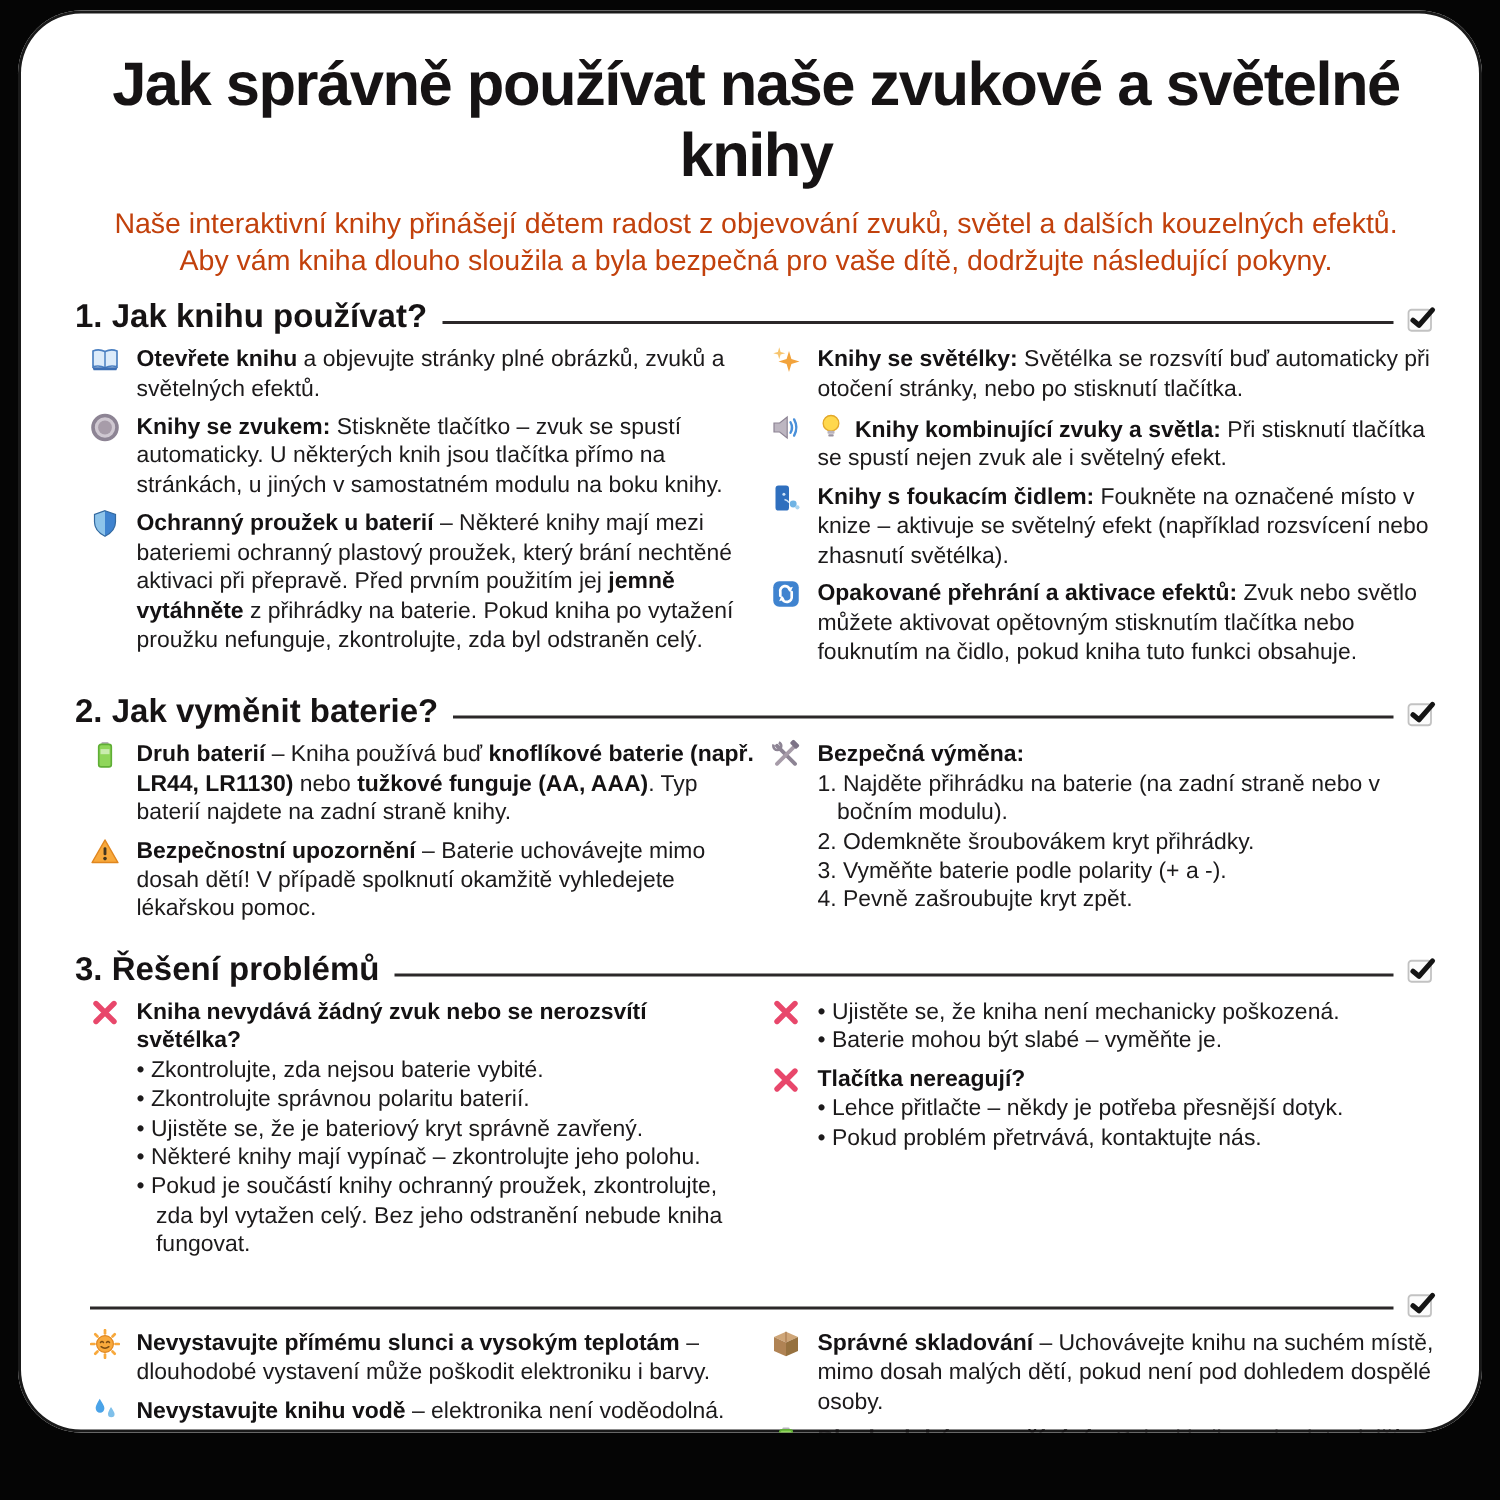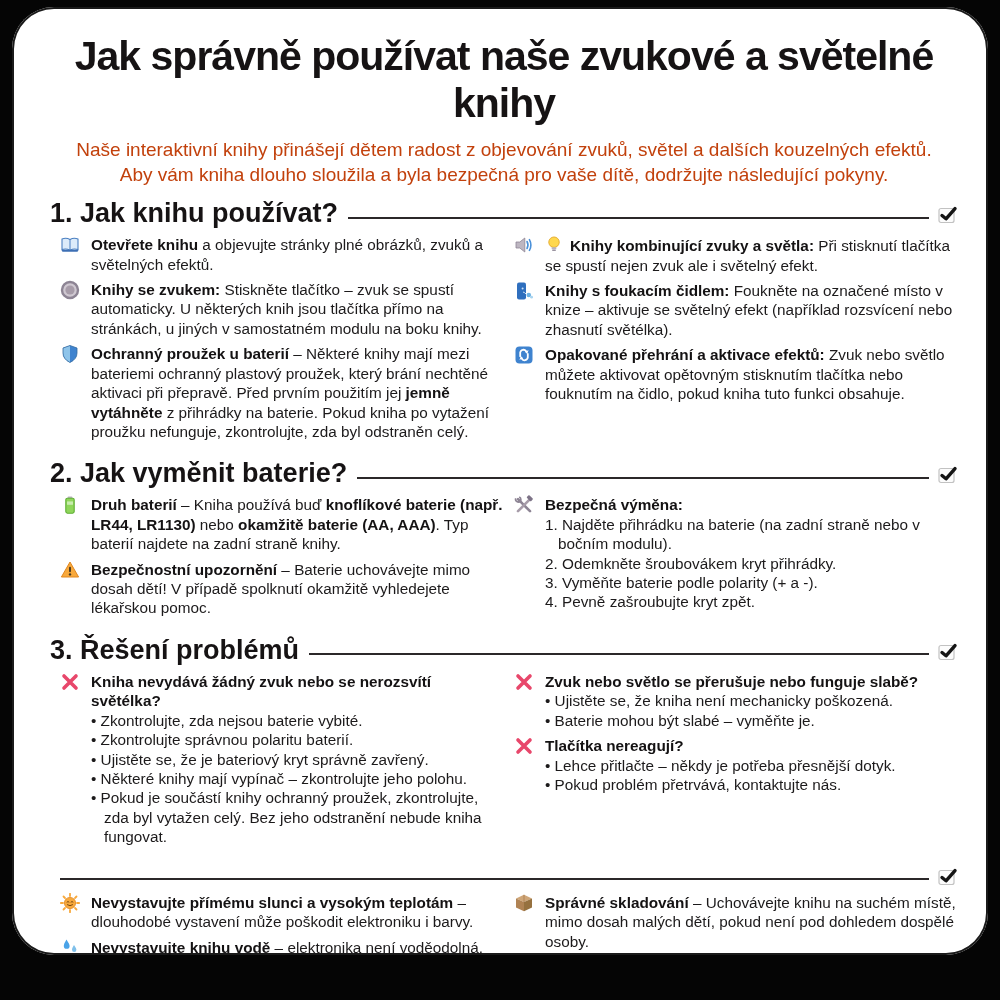--- a/index.html
+++ b/index.html
@@ -15,21 +15,21 @@
   }
   .page-title{
     text-align:center;font-size:41px;font-weight:bold;letter-spacing:-1px;
     margin:10px 0 10px 0;color:#161314;
   }
   .intro{
     text-align:center;font-size:19px;line-height:1.32;color:#c2410c;margin-bottom:4px;
   }
   .section{margin-top:11px;}
   .sec-head{display:flex;align-items:center;}
-  .sec-title{font-size:27px;font-weight:bold;white-space:nowrap;color:#161314;}
+  .sec-title{font-size:22px;font-weight:bold;white-space:nowrap;color:#161314;}
   .rule{flex:1;border-bottom:2.2px solid #2b2829;margin:8px 8px 0 10px;}
   .chk{width:21px;height:21px;flex:0 0 auto;margin-top:2px;}
   .chk svg{width:21px;height:21px;}
   .cols{display:grid;grid-template-columns:1fr 1fr;column-gap:0;margin-top:6px;}
   .item{display:flex;margin:0 0 6px 10px;}
   .item .icon{width:23px;height:20px;flex:0 0 aupx;flex:0 0 auto;margin-right:8px;margin-top:0px;}
   .item .icon svg{width:20px;height:20px;}
   .inline-icon{display:inline-block;width:20px;height:16px;vertical-align:-2px;margin-right:5px;}
   .inline-icon svg{width:18px;height:18px;}
   .item .body{flex:1;font-size:15.3px;line-height:1.27;}
@@ -77,20 +77,27 @@
                   <path d="M10 1.5 L17 4 V9 Q17 15 10 18.5 Q3 15 3 9 V4 Z" fill="#3f83cf"></path>
                   <path d="M10 1.5 L3 4 V9 Q3 15 10 18.5 Z" fill="#8ec4ea"></path>
                   <path d="M10 1.5 L17 4 V9 Q17 15 10 18.5 Q3 15 3 9 V4 Z" fill="none" stroke="#33699f" stroke-width="0.8"></path>
                 </svg></span>
               <div class="body"><b>Ochranný proužek u baterií</b><span> – Některé knihy mají mezi bateriemi ochranný plastový proužek, který brání nechtěné aktivaci při přepravě. Před prvním použitím jej </span><b>jemně vytáhněte</b><span> z přihrádky na baterie. Pokud kniha po vytažení proužku nefunguje, zkontrolujte, zda byl odstraněn celý.</span></div>
             </div>
           </div>
           <div class="col">
             <div class="item">
               <span class="icon"><svg viewBox="0 0 20 20">
+                  <path d="M12 4 L13.6 9.4 L19 11 L13.6 12.6 L12 18 L10.4 12.6 L5 11 L10.4 9.4 Z" fill="#f2a33c"></path>
+                  <path d="M5.5 1.5 L6.4 4.6 L9.5 5.5 L6.4 6.4 L5.5 9.5 L4.6 6.4 L1.5 5.5 L4.6 4.6 Z" fill="#f7c46c"></path>
+                </svg></span>
+              <div class="body"><b>Knihy se světélky:</b><span> Světélka se rozsvítí buď automaticky při otočení stránky, nebo po stisknutí tlačítka.</span></div>
+            </div>
+            <div class="item">
+              <span class="icon"><svg viewBox="0 0 20 20">
                   <path d="M2 7 H5.8 L10.8 3 V17 L5.8 13 H2 Z" fill="#bdb6c1" stroke="#8d8494" stroke-width="0.8"></path>
                   <path d="M13 6.5 Q15 10 13 13.5" fill="none" stroke="#4a90d9" stroke-width="1.6" stroke-linecap="round"></path>
                   <path d="M15.4 4.6 Q18.4 10 15.4 15.4" fill="none" stroke="#4a90d9" stroke-width="1.6" stroke-linecap="round"></path>
                 </svg></span>
               <div class="body"><span class="inline-icon"><svg viewBox="0 0 20 20">
                     <circle cx="10" cy="8" r="5.8" fill="#ffd84d" stroke="#e3a82a" stroke-width="1"></circle>
                     <rect x="7.4" y="13.6" width="5.2" height="2.2" rx="0.6" fill="#b9b3bd"></rect>
                     <rect x="8" y="16.2" width="4" height="1.6" rx="0.6" fill="#9a93a0"></rect>
                   </svg></span><b>Knihy kombinující zvuky a světla:</b><span> Při stisknutí tlačítka se spustí nejen zvuk ale i světelný efekt.</span></div>
             </div>
@@ -127,21 +134,21 @@
             </svg></span>
         </div>
         <div class="cols">
           <div class="col">
             <div class="item">
               <span class="icon"><svg viewBox="0 0 20 20">
                   <rect x="7.6" y="1.6" width="4.8" height="2.2" rx="0.8" fill="#b9b3bd"></rect>
                   <rect x="5.8" y="3.2" width="8.4" height="15" rx="1.6" fill="#8fd65a" stroke="#5fae35" stroke-width="1.1"></rect>
                   <rect x="7" y="6.4" width="6" height="3.4" fill="#c9ecae"></rect>
                 </svg></span>
-              <div class="body"><b>Druh baterií</b><span> – Kniha používá buď </span><b>knoflíkové baterie (např. LR44, LR1130)</b><span> nebo </span><b>okamžitě baterie (AA, AAA)</b><span>. Typ baterií najdete na zadní straně knihy.</span></div>
+              <div class="body"><b>Druh baterií</b><span> – Kniha používá buď </span><b>knoflíkové baterie (např. LR44, LR1130)</b><span> nebo </span><b>tužkové funguje (AA, AAA)</b><span>. Typ baterií najdete na zadní straně knihy.</span></div>
             </div>
             <div class="item">
               <span class="icon"><svg viewBox="0 0 20 20">
                   <path d="M10 2 L18.6 17 H1.4 Z" fill="#f8a93c" stroke="#e0861f" stroke-width="1" stroke-linejoin="round"></path>
                   <rect x="9.05" y="6.8" width="1.9" height="5.4" rx="0.9" fill="#45361f"></rect>
                   <circle cx="10" cy="14.4" r="1.2" fill="#45361f"></circle>
                 </svg></span>
               <div class="body"><b>Bezpečnostní upozornění</b><span> – Baterie uchovávejte mimo dosah dětí! V případě spolknutí okamžitě vyhledejete lékařskou pomoc.</span></div>
             </div>
           </div>
@@ -174,21 +181,21 @@
                   <path d="M4 4 L16 16 M16 4 L4 16" stroke="#e8476b" stroke-width="3.6" stroke-linecap="round"></path>
                 </svg></span>
               <div class="body"><b>Kniha nevydává žádný zvuk nebo se nerozsvítí světélka?</b><div class="subline">• Zkontrolujte, zda nejsou baterie vybité.</div><div class="subline">• Zkontrolujte správnou polaritu baterií.</div><div class="subline">• Ujistěte se, že je bateriový kryt správně zavřený.</div><div class="subline">• Některé knihy mají vypínač – zkontrolujte jeho polohu.</div><div class="subline">• Pokud je součástí knihy ochranný proužek, zkontrolujte, zda byl vytažen celý. Bez jeho odstranění nebude kniha fungovat.</div></div>
             </div>
           </div>
           <div class="col">
             <div class="item">
               <span class="icon"><svg viewBox="0 0 20 20">
                   <path d="M4 4 L16 16 M16 4 L4 16" stroke="#e8476b" stroke-width="3.6" stroke-linecap="round"></path>
                 </svg></span>
-              <div class="body"><b>Zvuk nebo světlo se přerušuje nebo funguje slabě?</b><div class="subline">• Ujistěte se, že kniha není mechanicky poškozená.</div><div class="subline">• Baterie mohou být slabé – vyměňte je.</div></div>
+              <div class="body"><div class="subline">• Ujistěte se, že kniha není mechanicky poškozená.</div><div class="subline">• Baterie mohou být slabé – vyměňte je.</div></div>
             </div>
             <div class="item">
               <span class="icon"><svg viewBox="0 0 20 20">
                   <path d="M4 4 L16 16 M16 4 L4 16" stroke="#e8476b" stroke-width="3.6" stroke-linecap="round"></path>
                 </svg></span>
               <div class="body"><b>Tlačítka nereagují?</b><div class="subline">• Lehce přitlačte – někdy je potřeba přesnější dotyk.</div><div class="subline">• Pokud problém přetrvává, kontaktujte nás.</div></div>
             </div>
           </div>
         </div>
       </div>

